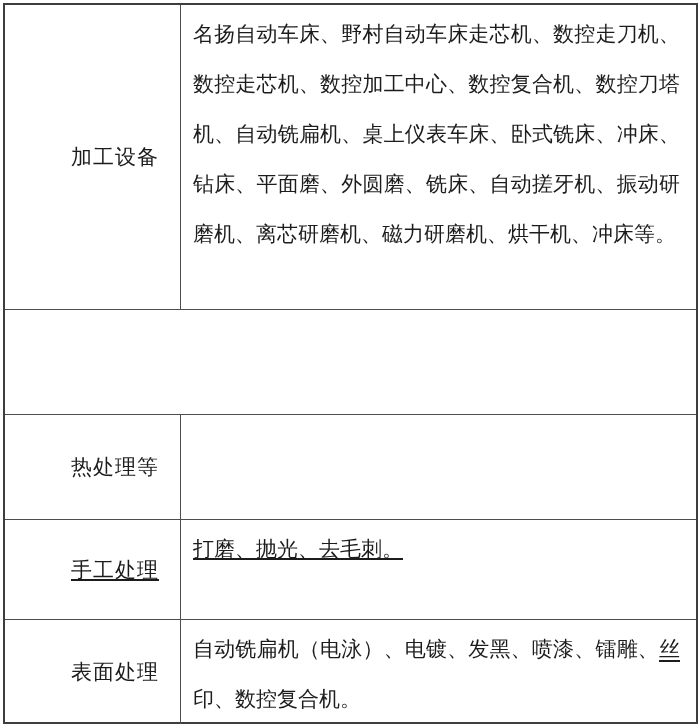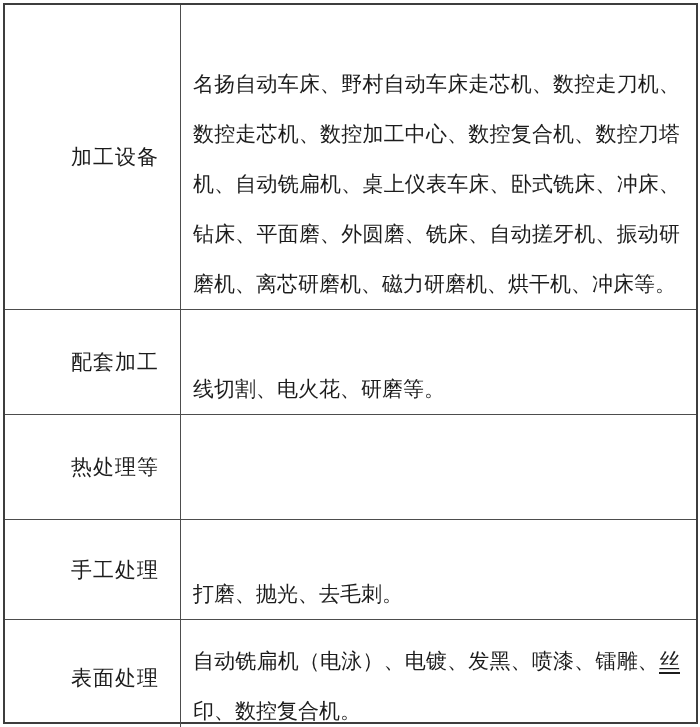--- a/index.html
+++ b/index.html
@@ -32,40 +32,40 @@
     box-sizing: border-box;
     border-top: 1px solid #4d4d4d;
     flex: 0 0 auto;
   }
   .row:first-child {
     border-top: none;
   }
   .r1 { height: 304px; }
   .r2 { height: 105px; }
   .r3 { height: 105px; }
-  .r4 { height: 100px; }
+  .r4 { height: 100px; text-decoration: underline; }
   .r5 { flex: 1 1 auto; }
   .label-cell {
     box-sizing: border-box;
     width: 176px;
     flex: 0 0 176px;
     border-right: 1px solid #4d4d4d;
     display: flex;
     align-items: center;
     justify-content: center;
     font-size: 21px;
     letter-spacing: 1px;
     padding-left: 45px;
   }
   .content-cell {
     box-sizing: border-box;
     flex: 1 1 auto;
     display: flex;
-    align-items: flex-end;
-    padding: 16px 16px 0 12px;
+    align-items: flex-start;
+    padding: 4px 16px 0 12px;
     overflow: hidden;
   }
   .content-text {
     font-size: 21px;
     line-height: 50px;
     text-align: justify;
     width: 100%;
   }
   .u {
     text-decoration: underline;
@@ -80,26 +80,20 @@
   <div class="row r1">
     <div class="label-cell">
       <span>加工设备</span>
     </div>
     <div class="content-cell">
       <div class="content-text">名扬自动车床、野村自动车床走芯机、数控走刀机、数控走芯机、数控加工中心、数控复合机、数控刀塔机、自动铣扁机、桌上仪表车床、卧式铣床、冲床、钻床、平面磨、外圆磨、铣床、自动搓牙机、振动研磨机、离芯研磨机、磁力研磨机、烘干机、冲床等。</div>
     </div>
   </div>
 
   <div class="row r2">
-    <div class="label-cell">
-      <span>配套加工</span>
-    </div>
-    <div class="content-cell">
-      <div class="content-text">线切割、电火花、研磨等。</div>
-    </div>
   </div>
 
   <div class="row r3">
     <div class="label-cell">
       <span>热处理等</span>
     </div>
   </div>
 
   <div class="row r4">
     <div class="label-cell">

